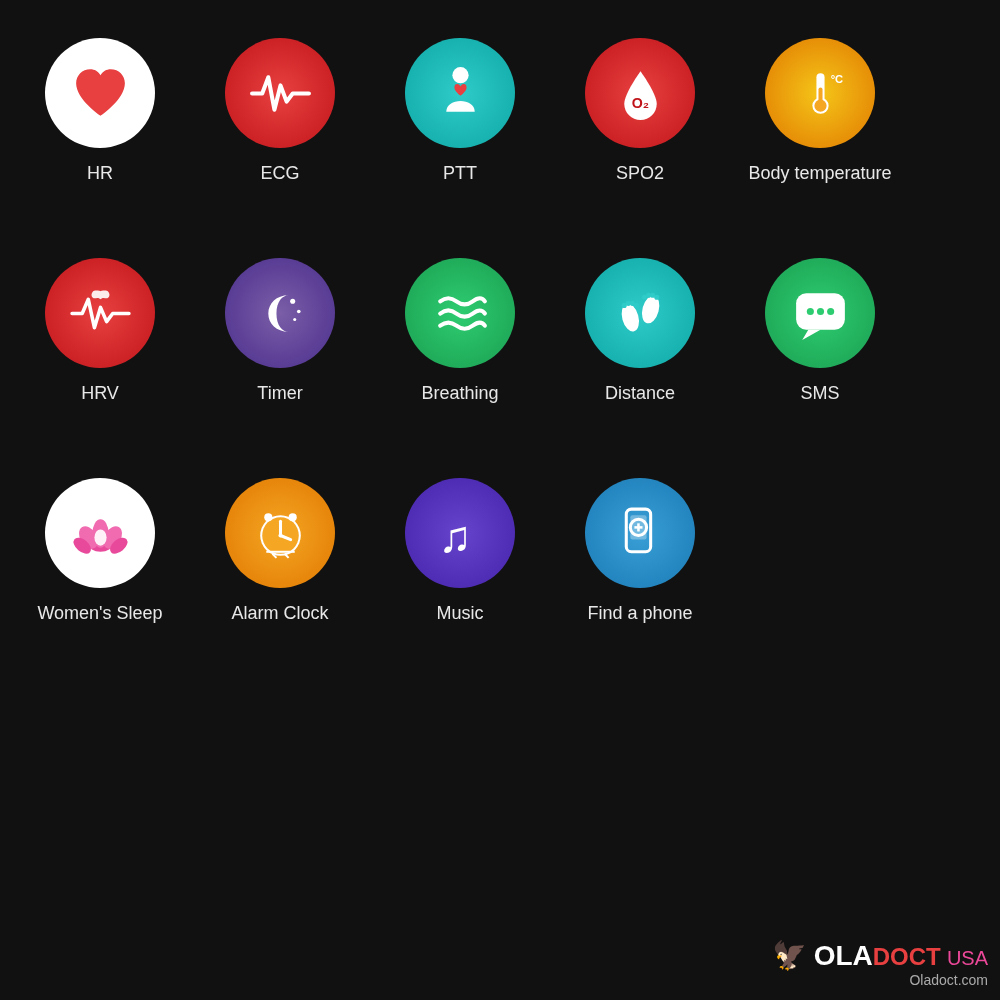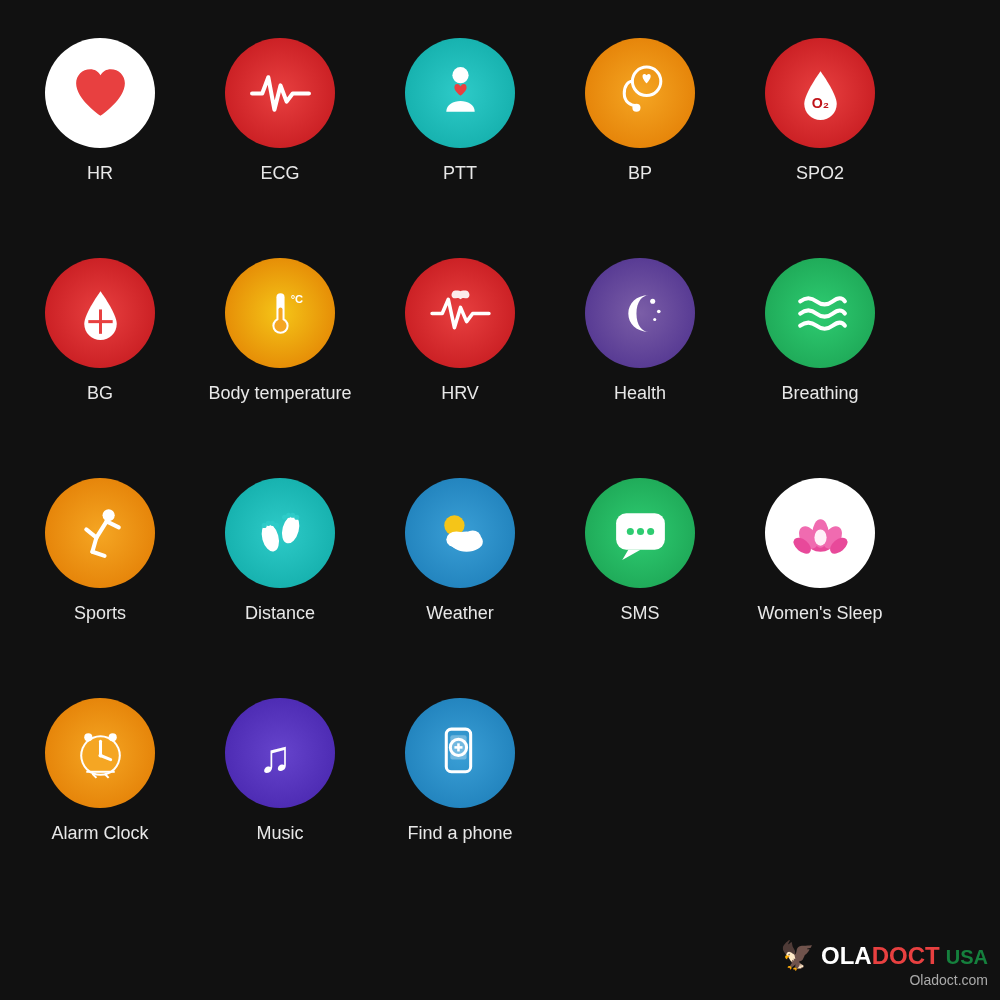--- a/index.html
+++ b/index.html
@@ -127,55 +127,32 @@
 
         <circle cx="32" cy="14" r="8" fill="white"></circle>
         <path d="M18 50 C18 36 46 36 46 50" fill="white"></path>
 
         <path d="M32 34 C32 34 26 30 26 26 C26 23 28 22 30 23 C31 23.5 32 25 32 25 C32 25 33 23.5 34 23 C36 22 38 23 38 26 C38 30 32 34 32 34Z" fill="#e84040"></path>
       </svg>
     </div>
     <span class="label">PTT</span>
   </div>
 
-  <div class="cell">
-    <div class="icon-circle bp-bg">
-      <svg viewBox="0 0 64 64" fill="none" xmlns="http://www.w3.org/2000/svg">
-
-        <circle cx="38" cy="20" r="14" fill="none" stroke="white" stroke-width="3"></circle>
-        <path d="M24 20 C20 20 16 24 16 32 C16 40 22 44 28 44" stroke="white" stroke-width="3" fill="none"></path>
-        <circle cx="28" cy="46" r="4" fill="white"></circle>
-        <path d="M38 22 C38 22 34 18 34 15 C34 13 36 12 38 14 C40 12 42 13 42 15 C42 18 38 22 38 22Z" fill="white"></path>
-      </svg>
-    </div>
-    <span class="label">BP</span>
-  </div>
 
   <div class="cell">
     <div class="icon-circle spo2-bg">
       <svg viewBox="0 0 64 64" fill="none" xmlns="http://www.w3.org/2000/svg">
 
         <path d="M32 10 C32 10 16 32 16 42 C16 51 23.2 58 32 58 C40.8 58 48 51 48 42 C48 32 32 10 32 10Z" fill="white"></path>
         <text x="32" y="46" text-anchor="middle" font-size="14" fill="#c0141a" font-weight="bold">O₂</text>
       </svg>
     </div>
     <span class="label">SPO2</span>
   </div>
 
-  <div class="cell">
-    <div class="icon-circle bg-bg">
-      <svg viewBox="0 0 64 64" fill="none" xmlns="http://www.w3.org/2000/svg">
-        <path d="M32 10 C32 10 16 32 16 42 C16 51 23.2 58 32 58 C40.8 58 48 51 48 42 C48 32 32 10 32 10Z" fill="white"></path>
-
-        <line x1="32" y1="28" x2="32" y2="52" stroke="#e84040" stroke-width="3"></line>
-        <line x1="20" y1="40" x2="44" y2="40" stroke="#e84040" stroke-width="3"></line>
-      </svg>
-    </div>
-    <span class="label">BG</span>
-  </div>
 
   <div class="cell">
     <div class="icon-circle temp-bg">
       <svg viewBox="0 0 64 64" fill="none" xmlns="http://www.w3.org/2000/svg">
 
         <rect x="28" y="12" width="8" height="28" rx="4" fill="white"></rect>
         <circle cx="32" cy="44" r="8" fill="white"></circle>
         <rect x="30" y="26" width="4" height="20" rx="2" fill="#f5a623"></rect>
         <circle cx="32" cy="44" r="6" fill="#f5a623"></circle>
 
@@ -199,49 +176,35 @@
     <div class="icon-circle sleep-bg">
       <svg viewBox="0 0 64 64" fill="none" xmlns="http://www.w3.org/2000/svg">
 
         <path d="M40 14 C28 14 20 22 20 32 C20 42 28 50 40 50 C34 50 28 44 28 32 C28 20 34 14 40 14Z" fill="white"></path>
 
         <circle cx="44" cy="20" r="2.5" fill="white"></circle>
         <circle cx="50" cy="30" r="1.8" fill="white"></circle>
         <circle cx="46" cy="38" r="1.5" fill="white"></circle>
       </svg>
     </div>
-    <span class="label">Health</span>
+    <span class="label">Timer</span>
   </div>
 
   <div class="cell">
     <div class="icon-circle breathing-bg">
       <svg viewBox="0 0 64 64" fill="none" xmlns="http://www.w3.org/2000/svg">
 
         <path d="M12 20 Q20 14 28 20 Q36 26 44 20 Q52 14 56 20" stroke="white" stroke-width="4" fill="none" stroke-linecap="round"></path>
         <path d="M12 32 Q20 26 28 32 Q36 38 44 32 Q52 26 56 32" stroke="white" stroke-width="4" fill="none" stroke-linecap="round"></path>
         <path d="M12 44 Q20 38 28 44 Q36 50 44 44 Q52 38 56 44" stroke="white" stroke-width="4" fill="none" stroke-linecap="round"></path>
       </svg>
     </div>
     <span class="label">Breathing</span>
   </div>
 
-  <div class="cell">
-    <div class="icon-circle sports-bg">
-      <svg viewBox="0 0 64 64" fill="none" xmlns="http://www.w3.org/2000/svg">
-
-        <circle cx="40" cy="14" r="6" fill="white"></circle>
-        <line x1="38" y1="20" x2="28" y2="36" stroke="white" stroke-width="4" stroke-linecap="round"></line>
-        <line x1="28" y1="36" x2="18" y2="28" stroke="white" stroke-width="4" stroke-linecap="round"></line>
-        <line x1="28" y1="36" x2="24" y2="50" stroke="white" stroke-width="4" stroke-linecap="round"></line>
-        <line x1="24" y1="50" x2="36" y2="54" stroke="white" stroke-width="4" stroke-linecap="round"></line>
-        <line x1="38" y1="20" x2="50" y2="26" stroke="white" stroke-width="4" stroke-linecap="round"></line>
-      </svg>
-    </div>
-    <span class="label">Sports</span>
-  </div>
 
   <div class="cell">
     <div class="icon-circle distance-bg">
       <svg viewBox="0 0 64 64" fill="none" xmlns="http://www.w3.org/2000/svg">
 
         <ellipse cx="22" cy="36" rx="8" ry="14" fill="white" transform="rotate(-15, 22, 36)"></ellipse>
         <ellipse cx="42" cy="28" rx="8" ry="14" fill="white" transform="rotate(15, 42, 28)"></ellipse>
 
         <circle cx="16" cy="24" r="2.5" fill="#2ecbc8"></circle>
         <circle cx="20" cy="22" r="2.5" fill="#2ecbc8"></circle>
@@ -250,33 +213,20 @@
 
         <circle cx="36" cy="16" r="2.5" fill="#2ecbc8"></circle>
         <circle cx="40" cy="14" r="2.5" fill="#2ecbc8"></circle>
         <circle cx="44" cy="14" r="2.5" fill="#2ecbc8"></circle>
         <circle cx="48" cy="16" r="2.5" fill="#2ecbc8"></circle>
       </svg>
     </div>
     <span class="label">Distance</span>
   </div>
 
-  <div class="cell">
-    <div class="icon-circle weather-bg">
-      <svg viewBox="0 0 64 64" fill="none" xmlns="http://www.w3.org/2000/svg">
-
-        <circle cx="26" cy="24" r="10" fill="#f5c518"></circle>
-
-        <ellipse cx="38" cy="40" rx="16" ry="10" fill="white"></ellipse>
-        <ellipse cx="28" cy="38" rx="10" ry="8" fill="white"></ellipse>
-        <ellipse cx="44" cy="36" rx="8" ry="7" fill="white"></ellipse>
-      </svg>
-    </div>
-    <span class="label">Weather</span>
-  </div>
 
   <div class="cell">
     <div class="icon-circle sms-bg">
       <svg viewBox="0 0 64 64" fill="none" xmlns="http://www.w3.org/2000/svg">
 
         <rect x="8" y="12" width="48" height="36" rx="10" fill="white"></rect>
         <path d="M20 48 L14 58 L32 48" fill="white"></path>
         <circle cx="22" cy="30" r="3.5" fill="#2ecc71"></circle>
         <circle cx="32" cy="30" r="3.5" fill="#2ecc71"></circle>
         <circle cx="42" cy="30" r="3.5" fill="#2ecc71"></circle>
@@ -350,17 +300,17 @@
     </div>
     <span class="label">Find a phone</span>
   </div>
 
 </div>
 
 <div class="watermark" style="position:fixed;bottom:12px;right:12px;display:flex;flex-direction:column;align-items:flex-end;">
   <div style="display:flex;align-items:center;gap:6px;">
     <span style="font-size:28px;">🦅</span>
     <span class="watermark-brand">
-      <span class="ola" style="color:#fff;font-size:24px;font-weight:bold;">OLA</span><span class="doct" style="color:#e84040;font-size:24px;font-weight:bold;">DOCT</span> <span class="usa" style="color:#15803d;font-size:20px;font-weight:bold;">USA</span>
+      <span class="ola" style="color:#fff;font-size:28px;font-weight:bold;">OLA</span><span class="doct" style="color:#e84040;font-size:24px;font-weight:bold;">DOCT</span> <span class="usa" style="color:#ec4899;font-size:20px;font-weight:normal;">USA</span>
     </span>
   </div>
   <span class="watermark-sub" style="color:#aaa;font-size:14px;">Oladoct.com</span>
 </div>
 
 </body></html>

